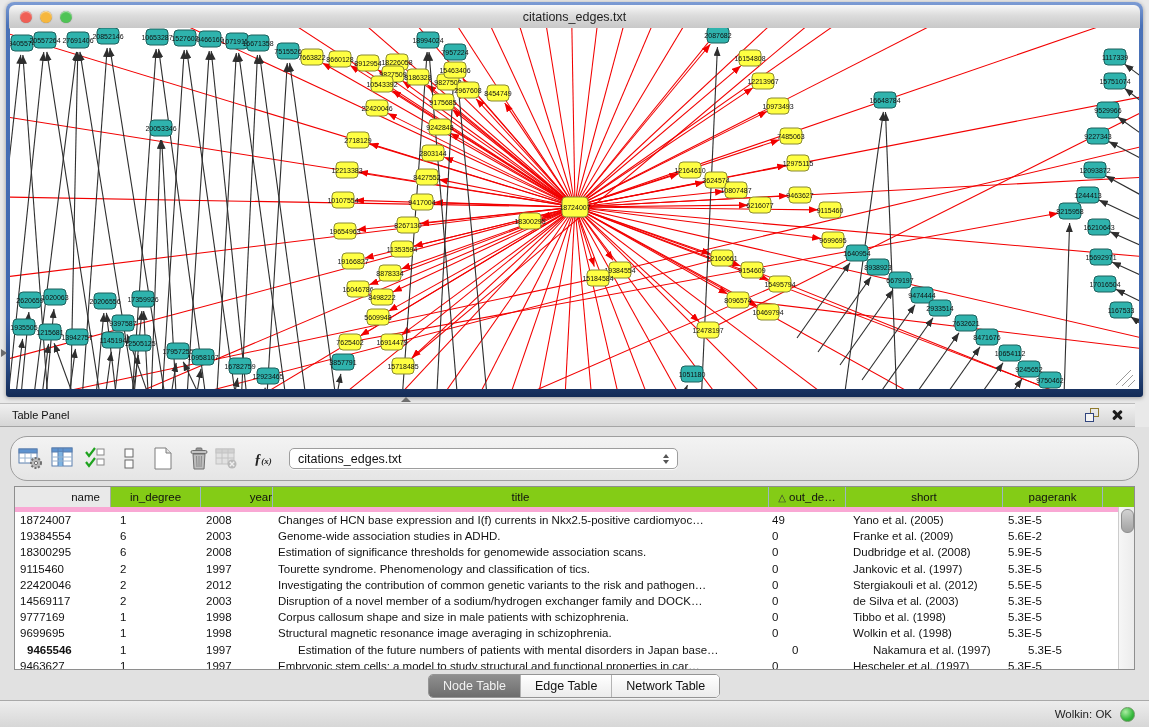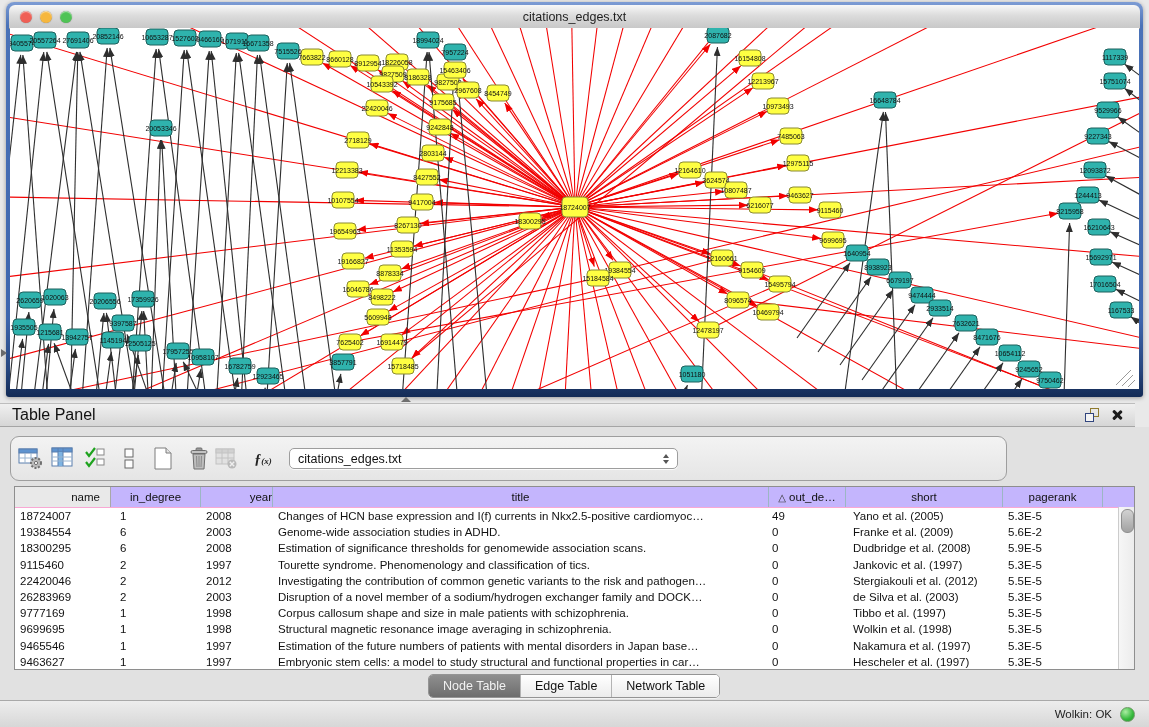--- a/index.html
+++ b/index.html
@@ -28,47 +28,47 @@
   .grip{stroke:#9a9a9a;stroke-width:1;}
 
   .collapse-arrow{position:absolute;left:1px;top:349px;width:0;height:0;
     border-top:4px solid transparent;border-bottom:4px solid transparent;border-left:6px solid #6b6b6b;}
   .splitter-caret{position:absolute;left:401px;top:397px;width:0;height:0;
     border-left:5px solid transparent;border-right:5px solid transparent;border-bottom:5px solid #6f6f6f;}
 
   
   .panel-header{position:absolute;left:0;top:403px;width:1135px;height:24px;box-sizing:border-box;
     background:linear-gradient(#f0f0f0,#d6d6d6);border-top:1px solid #bdbdbd;border-bottom:1px solid #a5a5a5;
-    display:flex;align-items:center;padding:0 12px;font-size:16px;color:#111;}
+    display:flex;align-items:center;padding:0 12px;font-size:11px;color:#111;}
   .ph-icons{margin-left:auto;display:flex;gap:12px;align-items:center;}
   .float-ico{width:14px;height:14px;position:relative;display:inline-block;}
   .float-ico .bk{position:absolute;left:5px;top:0;width:7px;height:7px;border:1.5px solid #8f7b2e;background:transparent;}
   .float-ico .fr{position:absolute;left:0;top:5px;width:7px;height:7px;border:1.5px solid #31457e;background:#f4f4f4;}
   .close-x{width:12px;height:12px;position:relative;display:inline-block;}
   .close-x::before,.close-x::after{content:"";position:absolute;left:5px;top:0;width:2.6px;height:12px;background:#1c1c1c;border-radius:1px;}
   .close-x::before{transform:rotate(45deg);} .close-x::after{transform:rotate(-45deg);}
 
   .panel-body{position:absolute;left:0;top:427px;width:1149px;height:273px;background:#e1e1e1;}
-  .toolbar-card{position:absolute;left:10px;top:9px;width:997px;height:45px;box-sizing:border-box;
-    background:linear-gradient(#f3f3f3,#e5e5e5);border:1px solid #9e9e9e;border-radius:9px;}
+  .toolbar-card{position:absolute;left:10px;top:9px;width:1129px;height:45px;box-sizing:border-box;
+    background:linear-gradient(#f3f3f3,#e5e5e5);border:1px solid #9e9e9e;border-radius:17px;}
   .tbtn{position:absolute;top:10px;width:27px;height:26px;background:transparent;border:none;padding:0;cursor:default;}
   .fx{font-family:"Liberation Serif",serif;font-style:italic;font-weight:bold;font-size:14px;color:#222;}
   .fx small{font-size:9px;font-weight:bold;}
   .combo{position:absolute;left:278px;top:11px;width:389px;height:21px;box-sizing:border-box;
     background:#fff;border:1px solid #9d9d9d;border-radius:5px;display:flex;align-items:center;
     padding:0 8px;font-size:12.5px;color:#111;box-shadow:0 1px 0 rgba(255,255,255,.8);}
   .combo-arrows{margin-left:auto;display:flex;flex-direction:column;gap:2px;align-items:center;}
   .combo-arrows i{display:block;width:0;height:0;border-left:3.5px solid transparent;border-right:3.5px solid transparent;}
   .combo-arrows .up{border-bottom:4px solid #555;}
   .combo-arrows .dn{border-top:4px solid #555;}
 
   .datatable{position:absolute;left:14px;top:59px;width:1121px;height:184px;box-sizing:border-box;
     background:#fff;border:1px solid #8e8e8e;overflow:hidden;}
-  .thead{display:flex;height:20px;border-bottom:1px solid #f9a8d4;}
-  .th{box-sizing:border-box;border-right:1px solid #9cb6c4;background:#c4b5fd;font-size:11.5px;color:#111;
+  .thead{display:flex;height:20px;border-bottom:5px solid #f9a8d4;}
+  .th{box-sizing:border-box;border-right:1px solid #9cb6c4;background:#84cc16;font-size:11.5px;color:#111;
       display:flex;align-items:center;justify-content:center;overflow:hidden;white-space:nowrap;}
   .th.gray{background:#e9e9e9;border-right-color:#a8a8a8;justify-content:flex-end;padding-right:10px;}
   .th .sort{font-size:10px;margin-right:3px;color:#333;}
   .th.fill{flex:1;border-right:none;}
   .tr{display:flex;height:16.2px;align-items:center;font-size:11.5px;color:#111;}
   .td{box-sizing:border-box;white-space:nowrap;overflow:hidden;}
   .vscroll{position:absolute;right:0;top:20px;bottom:0;width:15px;background:linear-gradient(90deg,#f6f6f6,#ececec);border-left:1px solid #cccccc;}
   .vthumb{position:absolute;left:1.5px;top:2px;width:11px;height:22px;border-radius:6px;
     background:linear-gradient(#d2d2d2,#a2a2a2);border:1px solid #8f8f8f;}
 
@@ -662,51 +662,51 @@
         <div class="tr">
           <div class="td" style="width: 96px; padding-left: 5px;">22420046</div>
           <div class="td" style="width: 90px; padding-left: 9px;">2</div>
           <div class="td" style="width: 72px; padding-left: 5px;">2012</div>
           <div class="td" style="width: 496px; padding-left: 5px;">Investigating the contribution of common genetic variants to the risk and pathogen…</div>
           <div class="td" style="width: 77px; padding-left: 3px;">0</div>
           <div class="td" style="width: 157px; padding-left: 7px;">Stergiakouli et al. (2012)</div>
           <div class="td" style="width: 100px; padding-left: 5px;">5.5E-5</div>
         </div>
         <div class="tr">
-          <div class="td" style="width: 96px; padding-left: 5px;">26283969</div>
+          <div class="td" style="width: 96px; padding-left: 5px;">14569117</div>
           <div class="td" style="width: 90px; padding-left: 9px;">2</div>
           <div class="td" style="width: 72px; padding-left: 5px;">2003</div>
           <div class="td" style="width: 496px; padding-left: 5px;">Disruption of a novel member of a sodium/hydrogen exchanger family and DOCK…</div>
           <div class="td" style="width: 77px; padding-left: 3px;">0</div>
           <div class="td" style="width: 157px; padding-left: 7px;">de Silva et al. (2003)</div>
           <div class="td" style="width: 100px; padding-left: 5px;">5.3E-5</div>
         </div>
         <div class="tr">
           <div class="td" style="width: 96px; padding-left: 5px;">9777169</div>
           <div class="td" style="width: 90px; padding-left: 9px;">1</div>
           <div class="td" style="width: 72px; padding-left: 5px;">1998</div>
           <div class="td" style="width: 496px; padding-left: 5px;">Corpus callosum shape and size in male patients with schizophrenia.</div>
           <div class="td" style="width: 77px; padding-left: 3px;">0</div>
-          <div class="td" style="width: 157px; padding-left: 7px;">Tibbo et al. (1997)</div>
+          <div class="td" style="width: 157px; padding-left: 7px;">Tibbo et al. (1998)</div>
           <div class="td" style="width: 100px; padding-left: 5px;">5.3E-5</div>
         </div>
         <div class="tr">
           <div class="td" style="width: 96px; padding-left: 5px;">9699695</div>
           <div class="td" style="width: 90px; padding-left: 9px;">1</div>
           <div class="td" style="width: 72px; padding-left: 5px;">1998</div>
           <div class="td" style="width: 496px; padding-left: 5px;">Structural magnetic resonance image averaging in schizophrenia.</div>
           <div class="td" style="width: 77px; padding-left: 3px;">0</div>
           <div class="td" style="width: 157px; padding-left: 7px;">Wolkin et al. (1998)</div>
           <div class="td" style="width: 100px; padding-left: 5px;">5.3E-5</div>
         </div>
         <div class="tr">
-          <div class="td" style="width: 96px; padding-left: 5px;">9465546</div>
+          <div class="td" style="width: 96px; padding-left: 12px; font-weight: bold;">9465546</div>
           <div class="td" style="width: 90px; padding-left: 9px;">1</div>
           <div class="td" style="width: 72px; padding-left: 5px;">1997</div>
-          <div class="td" style="width: 496px; padding-left: 5px;">Estimation of the future numbers of patients with mental disorders in Japan base…</div>
+          <div class="td" style="width: 496px; padding-left: 5px; margin-left: 20px;">Estimation of the future numbers of patients with mental disorders in Japan base…</div>
           <div class="td" style="width: 77px; padding-left: 3px;">0</div>
           <div class="td" style="width: 157px; padding-left: 7px;">Nakamura et al. (1997)</div>
           <div class="td" style="width: 100px; padding-left: 5px;">5.3E-5</div>
         </div>
         <div class="tr">
           <div class="td" style="width: 96px; padding-left: 5px;">9463627</div>
           <div class="td" style="width: 90px; padding-left: 9px;">1</div>
           <div class="td" style="width: 72px; padding-left: 5px;">1997</div>
           <div class="td" style="width: 496px; padding-left: 5px;">Embryonic stem cells: a model to study structural and functional properties in car…</div>
           <div class="td" style="width: 77px; padding-left: 3px;">0</div>

